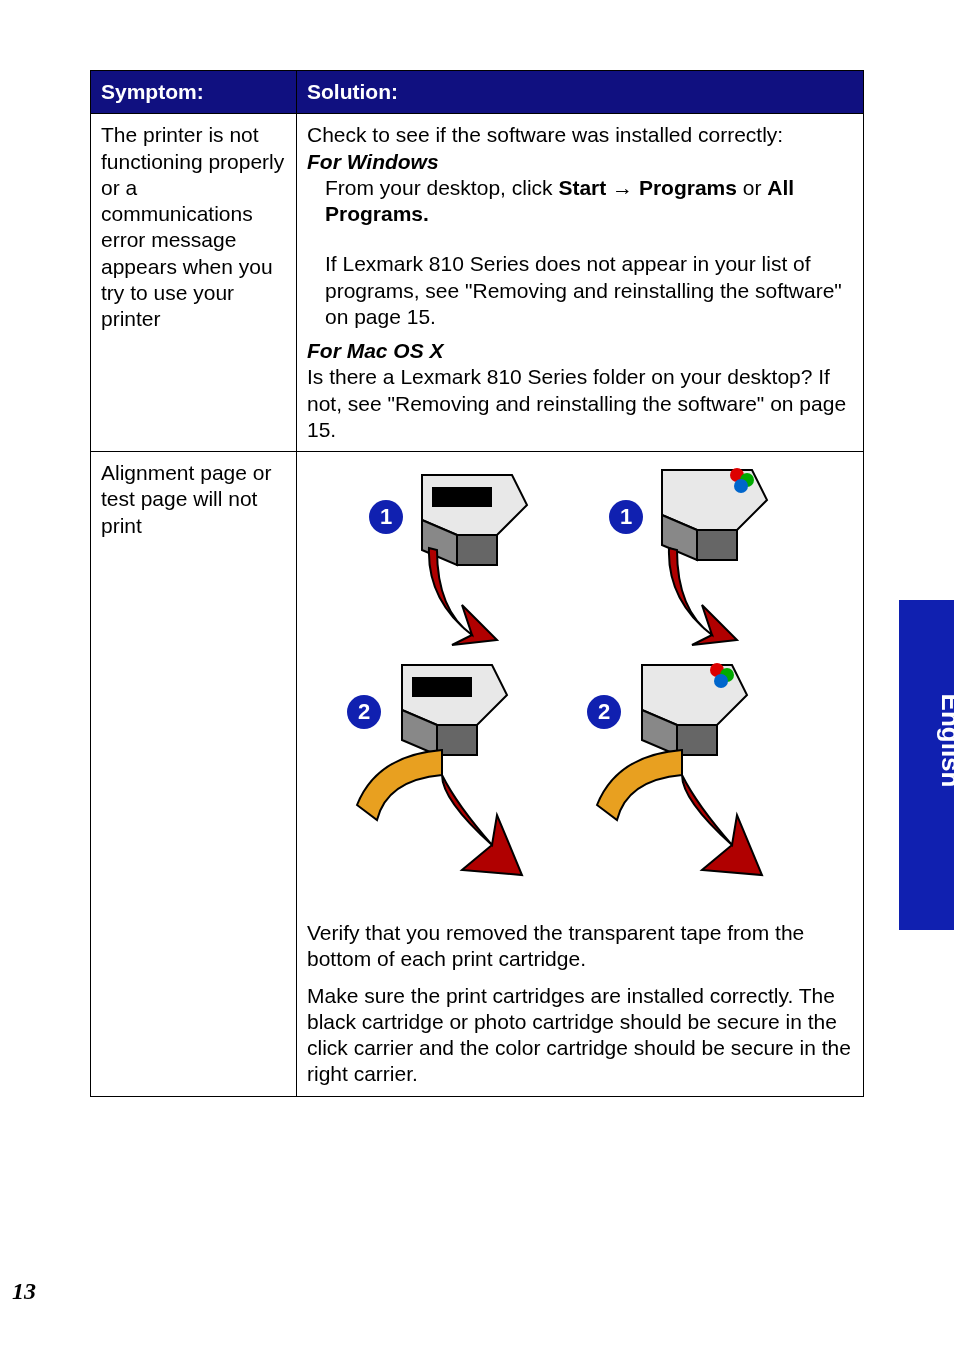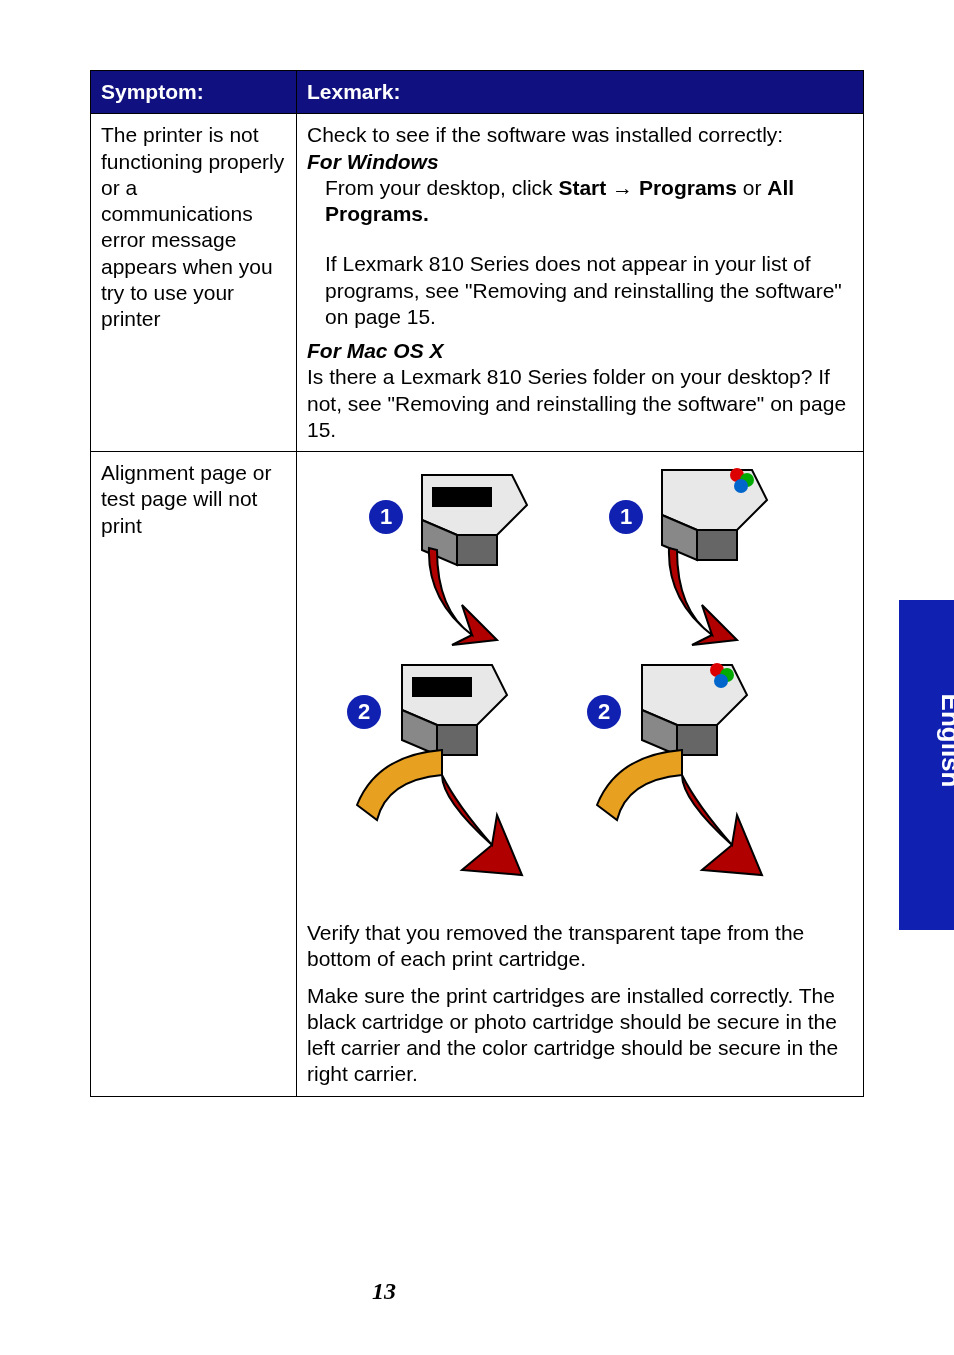--- a/index.html
+++ b/index.html
@@ -29,22 +29,21 @@
   background:#101080;
   color:#fff;
   font-weight:bold;
   text-align:left;
 }
 .col1 { width:185px; }
 .subhead { font-weight:bold; text-align:left;font-style:italic; }
 .pgnum {
   position:absolute;
   bottom:50px;
-  width:760px; left:4px;
-  text-align:center;
+  width:760px; left:12px;
   font-weight:bold;
   font-style:italic;
   font-family:"Times New Roman", serif;
   font-size:24px;
 }
 
 
 .side-tab {
   position:absolute;
   right:0;
@@ -91,21 +90,21 @@
 .swoosh { position:absolute; }
 </style>
 </head>
 <body>
 
 <div class="page">
 <table class="tbl">
   <tbody>
         <tr>
     <th class="col1">Symptom:</th>
-    <th>Lexmark:</th>
+    <th>Solution:</th>
   </tr>
   <tr>
     <td class="col1">The printer is not functioning properly or a communications error message appears when you try to use your printer</td>
     <td>
       <div>Check to see if the software was installed correctly:</div>
       <div class="subhead">For Windows</div>
       <div style="padding-left:18px">
         <span>From your desktop, click </span><b>Start</b><span> → </span><b>Programs</b><span> or </span><b>All Programs</b><b>.</b>
       </div>
       <div style="padding-left:18px; margin-top:24px;">If Lexmark 810 Series does not appear in your list of programs, see "Removing and reinstalling the software" on page 15.</div>
@@ -163,21 +162,21 @@
           <circle cx="105" cy="20" r="7" fill="#0a0"></circle>
           <circle cx="99" cy="26" r="7" fill="#06c"></circle>
         </svg>
         <svg class="swoosh" style="top:285px; left:280px;" width="200" height="170">
           <path d="M10 60 Q30 10 95 5 L95 30 Q40 35 30 75 Z" fill="#e8a020" stroke="#000" stroke-width="2"></path>
           <path d="M95 5 L95 30 Q110 60 145 100 L150 70 L175 130 L115 125 L145 100 Q95 55 95 30" fill="#b00000" stroke="#000" stroke-width="2"></path>
         </svg>
 
       </div>
       <div>Verify that you removed the transparent tape from the bottom of each print cartridge.</div>
-      <div style="margin-top:10px;">Make sure the print cartridges are installed correctly. The black cartridge or photo cartridge should be secure in the left carrier and the color cartridge should be secure in the right carrier.</div>
+      <div style="margin-top:10px;">Make sure the print cartridges are installed correctly. The black cartridge or photo cartridge should be secure in the click carrier and the color cartridge should be secure in the right carrier.</div>
     </td>
   </tr>
 </tbody>
     </table>
 </div>
 
 <div class="side-tab">
   <div class="tab-blue"></div>
   <div class="tab-text">English</div>
 </div>

